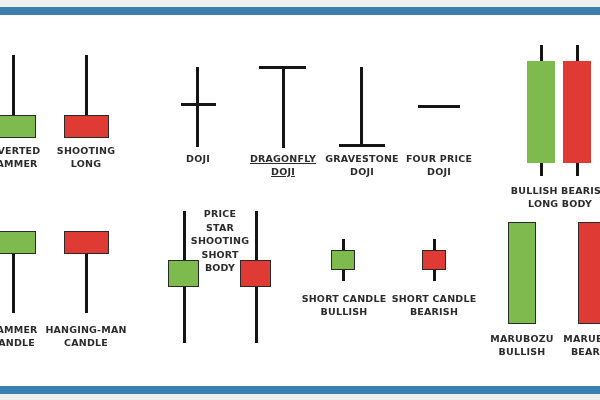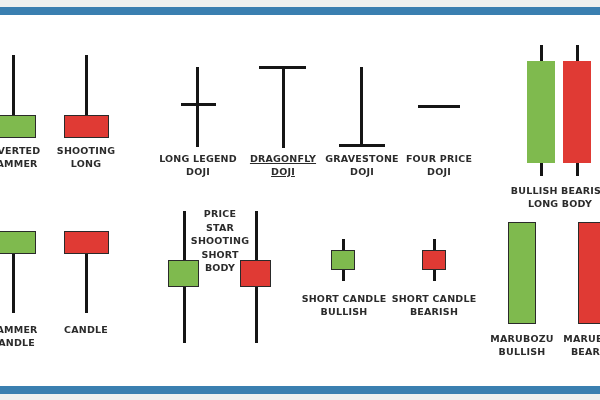--- a/index.html
+++ b/index.html
@@ -40,21 +40,20 @@
 <div class="label" style="left:86px; top:145px;">
   <span>SHOOTING</span>
     <span>LONG</span>
 </div>
 
 <div>
   <div class="wick" style="left:196px; top:67px; height:80px;"></div>
   <div class="hbar" style="left:181px; top:103px; width:35px;"></div>
 </div>
 <div class="label" style="left:198px; top:153px;">
-  <span>LONG LEGEND</span>
     <span>DOJI</span>
 </div>
 
 <div>
   <div class="hbar" style="left:259px; top:66px; width:47px;"></div>
   <div class="wick" style="left:282px; top:66px; height:82px;"></div>
 </div>
 <div class="label" style="left:283px; top:153px;text-decoration:underline;">
   <span>DRAGONFLY</span>
     <span>DOJI</span>
@@ -97,20 +96,21 @@
 <div class="label" style="left:13px; top:324px;">
   <span>HAMMER</span>
     <span>CANDLE</span>
 </div>
 
 <div>
   <div class="body red" style="left:64px; top:231px; width:45px; height:23px;"></div>
   <div class="wick" style="left:85px; top:254px; height:59px;"></div>
 </div>
 <div class="label" style="left:86px; top:324px;">
+  <span>HANGING-MAN</span>
     <span>CANDLE</span>
 </div>
 
 <div>
   <div class="wick" style="left:183px; top:211px; height:132px;"></div>
   <div class="body green" style="left:168px; top:260px; width:31px; height:27px;"></div>
 </div>
 <div>
   <div class="wick" style="left:255px; top:211px; height:132px;"></div>
   <div class="body red" style="left:240px; top:260px; width:31px; height:27px;"></div>

